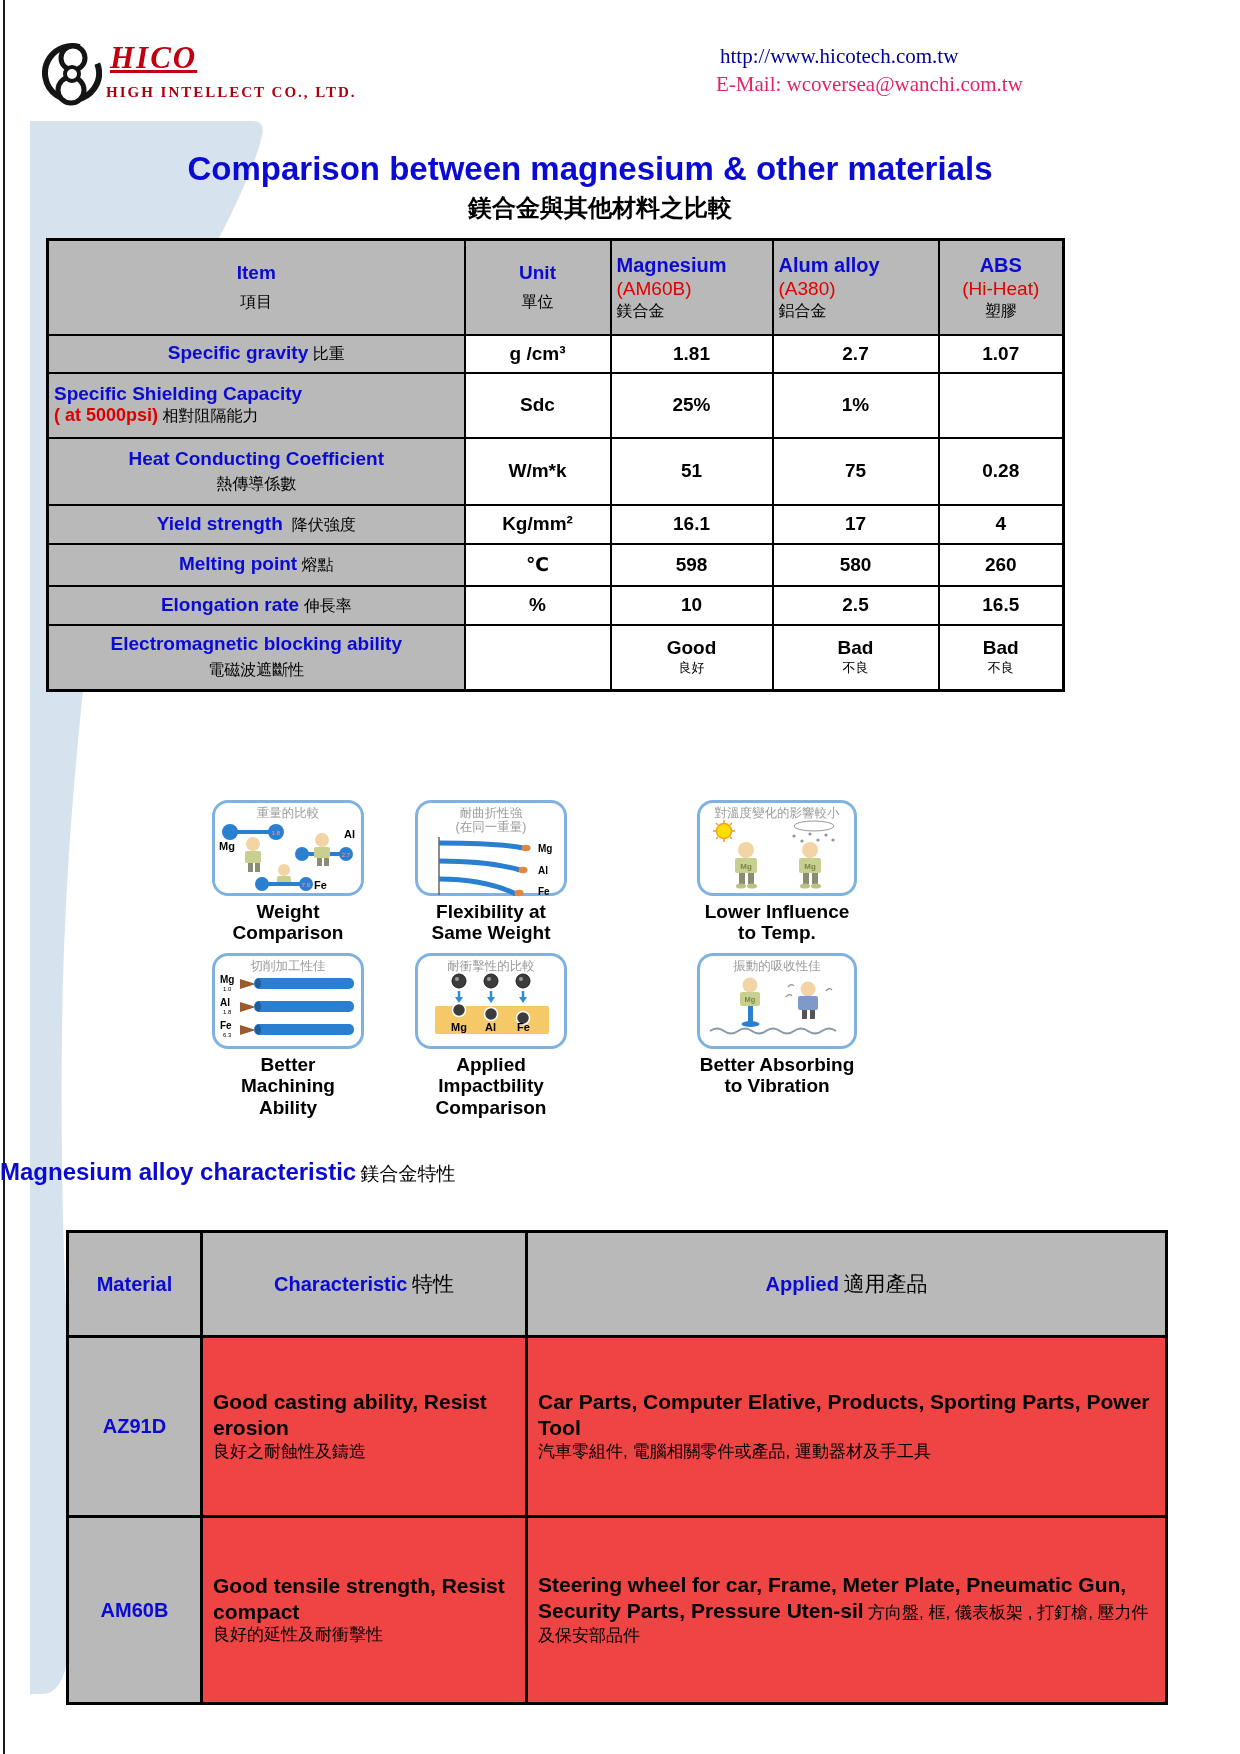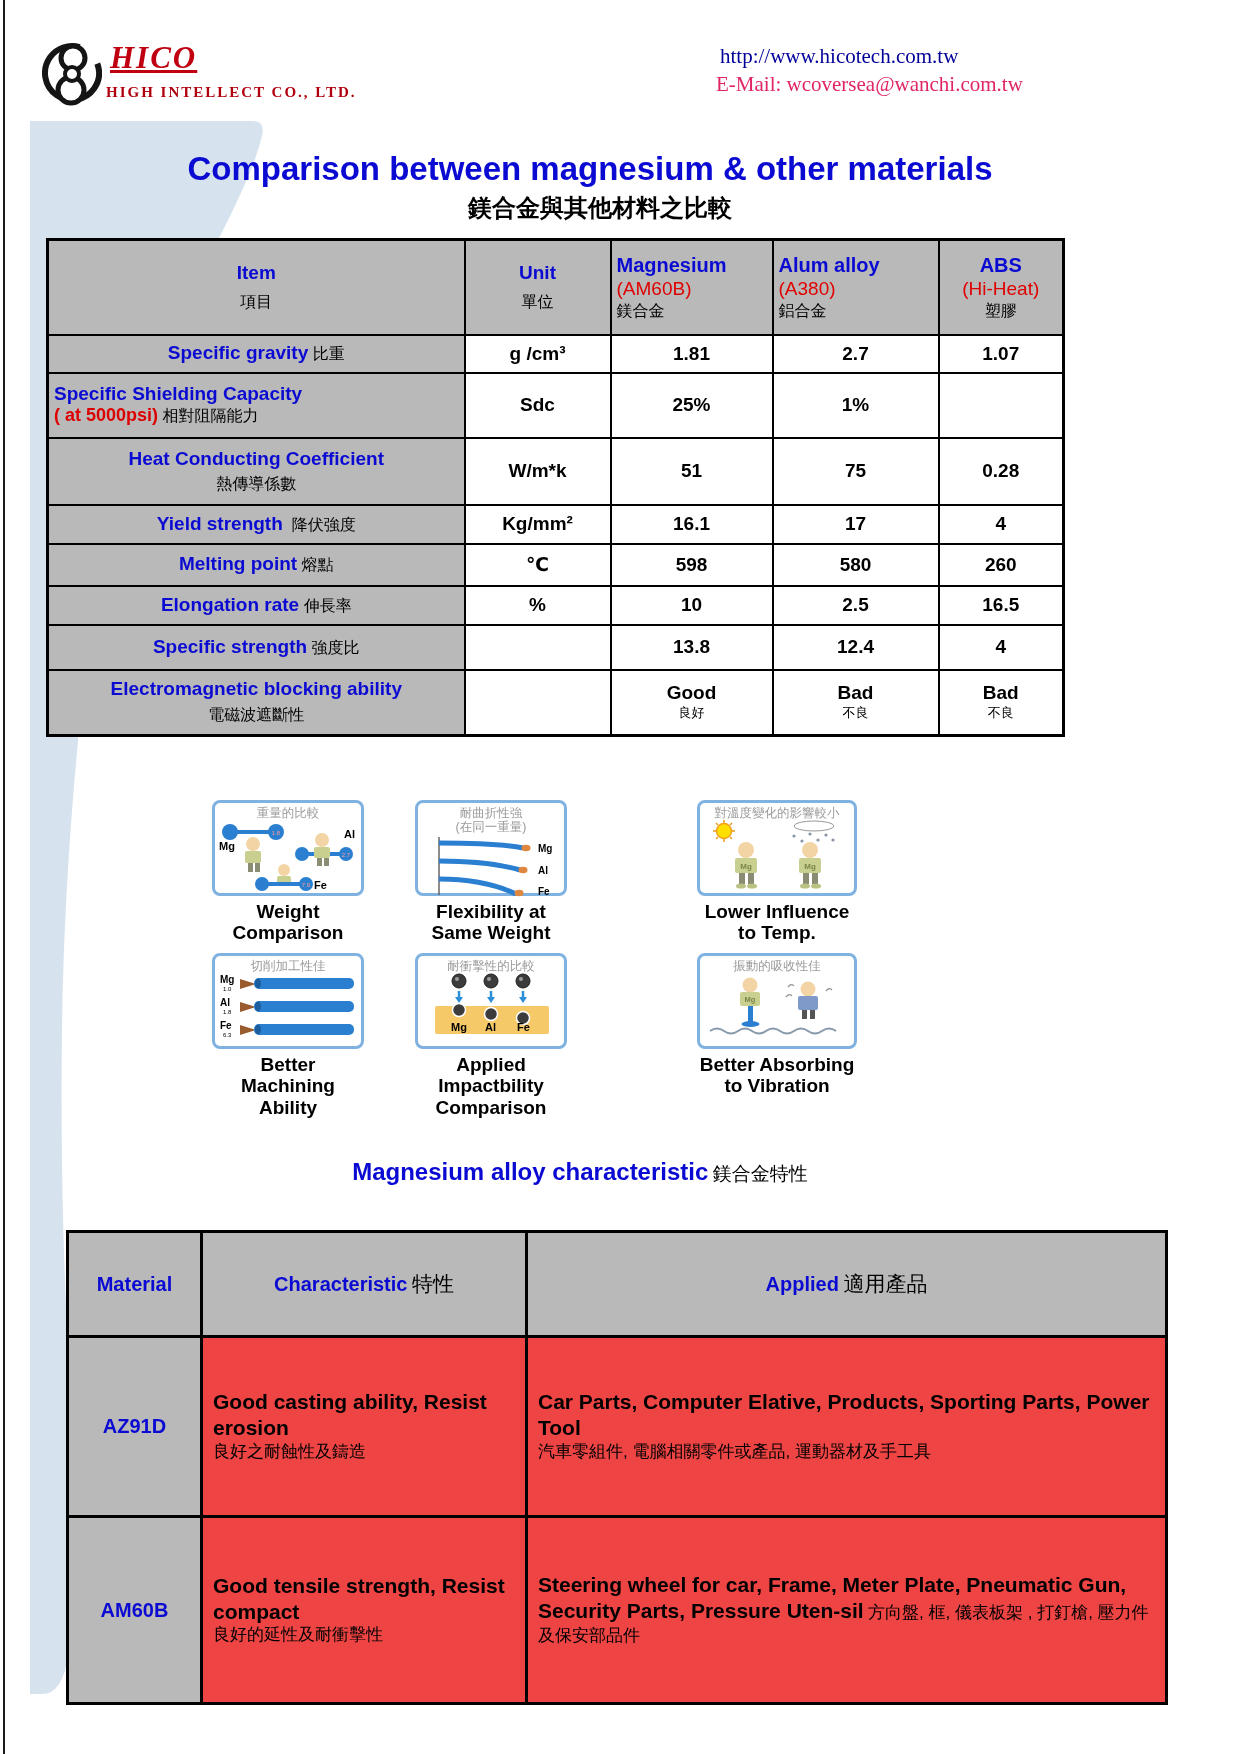--- a/index.html
+++ b/index.html
@@ -17,21 +17,21 @@
   .hdr-url{position:absolute;left:720px;top:44px;font-family:"Liberation Serif",serif;
            font-size:21px;color:#000099;text-decoration:none;}
   .hdr-mail{position:absolute;left:716px;top:72px;font-family:"Liberation Serif",serif;
             font-size:21px;color:#e02565;text-decoration:none;}
 
   
   .main-title{position:absolute;left:0;top:150px;width:1180px;text-align:center;
               font-size:33px;font-weight:bold;color:#0a0ad2;}
   .main-sub{position:absolute;left:0;top:192px;width:1200px;text-align:center;
             font-family:"Liberation Serif","DejaVu Serif",serif;font-size:24px;font-weight:bold;color:#000;}
-  .sec2-title{position:absolute;left:0;top:1158px;width:1160px;text-align:center;}
+  .sec2-title{position:absolute;left:0;top:1158px;width:1160px;text-align:left;}
   .sec2-title .en{font-size:24px;font-weight:bold;color:#0a0ad2;}
   .sec2-title .zh{font-size:19px;color:#000;}
 
   
   table{border-collapse:collapse;table-layout:fixed;}
   .t1{position:absolute;left:46px;top:238px;width:1016px;border:3px solid #000;background:#fff;}
   .t1 td{border:2px solid #000;vertical-align:middle;padding:1px 5px;overflow:hidden;}
   .gray{background:#b9b9b9;}
   .c{text-align:center;}
   .en{color:#0a0ad2;font-weight:bold;font-size:19px;}
@@ -48,21 +48,21 @@
   .t2 td{border:3px solid #000;vertical-align:middle;padding:6px 10px;overflow:hidden;}
   .t2 .hd{text-align:center;}
   .t2 .hd .en2{color:#0a0ad2;font-weight:bold;font-size:20px;}
   .t2 .hd .zh2{font-size:21px;margin-top:14px;}
   .mat{color:#0a0ad2;font-weight:bold;font-size:20px;text-align:center;}
   .bodyen{font-weight:bold;font-size:21px;line-height:1.22;color:#000;}
   .bodyzh{font-size:17px;line-height:1.35;color:#000;}
 
   
   .pcol{position:absolute;width:152px;text-align:center;}
-  .pbox{border:3px solid #7fb2e0;border-radius:8px;background:#fff;padding:3px 1px 16px 1px;height:96px;box-sizing:border-box;}
+  .pbox{border:3px solid #7fb2e0;border-radius:16px;background:#fff;padding:3px 1px 16px 1px;height:96px;box-sizing:border-box;}
   .ptitle{color:#9a9a9a;font-size:12.5px;line-height:1.15;white-space:nowrap;}
   .pcap{margin-top:5px;font-weight:bold;font-size:19px;line-height:1.12;color:#000;}
   .psvg{display:block;margin:0 auto;}
 </style>
 </head>
 <body>
 
 <div class="page">
 
   <svg class="swoosh" viewBox="0 0 1240 1754">
@@ -161,27 +161,20 @@
       <td class="val">598</td>
       <td class="val">580</td>
       <td class="val">260</td>
     </tr>
     <tr style="height:39px">
       <td class="gray c"><span class="en">Elongation rate</span> <span class="zh">伸長率</span></td>
       <td class="unit">%</td>
       <td class="val">10</td>
       <td class="val">2.5</td>
       <td class="val">16.5</td>
-    </tr>
-    <tr style="height:45px">
-      <td class="gray c"><span class="en">Specific strength</span> <span class="zh">強度比</span></td>
-      <td class="unit"></td>
-      <td class="val">13.8</td>
-      <td class="val">12.4</td>
-      <td class="val">4</td>
     </tr>
     <tr style="height:66px">
       <td class="gray c">
         <div class="en">Electromagnetic blocking ability</div>
         <div class="zh" style="margin-top:5px">電磁波遮斷性</div>
       </td>
       <td class="unit"></td>
       <td>
             <div class="val">Good</div>
             <div class="val-zh">良好</div>

